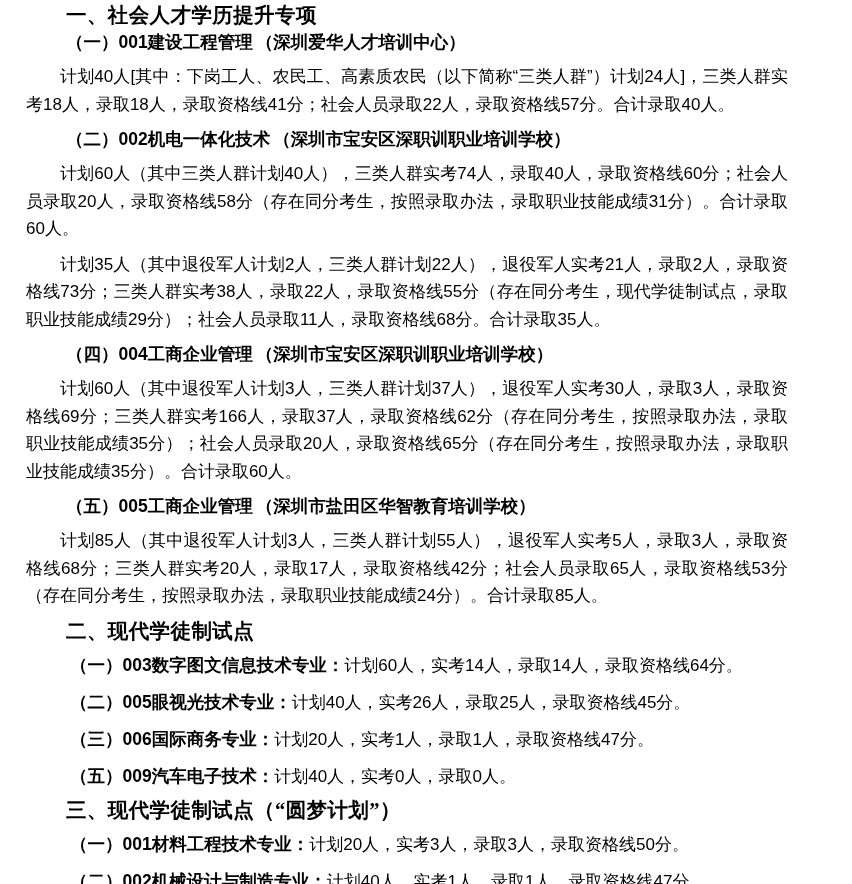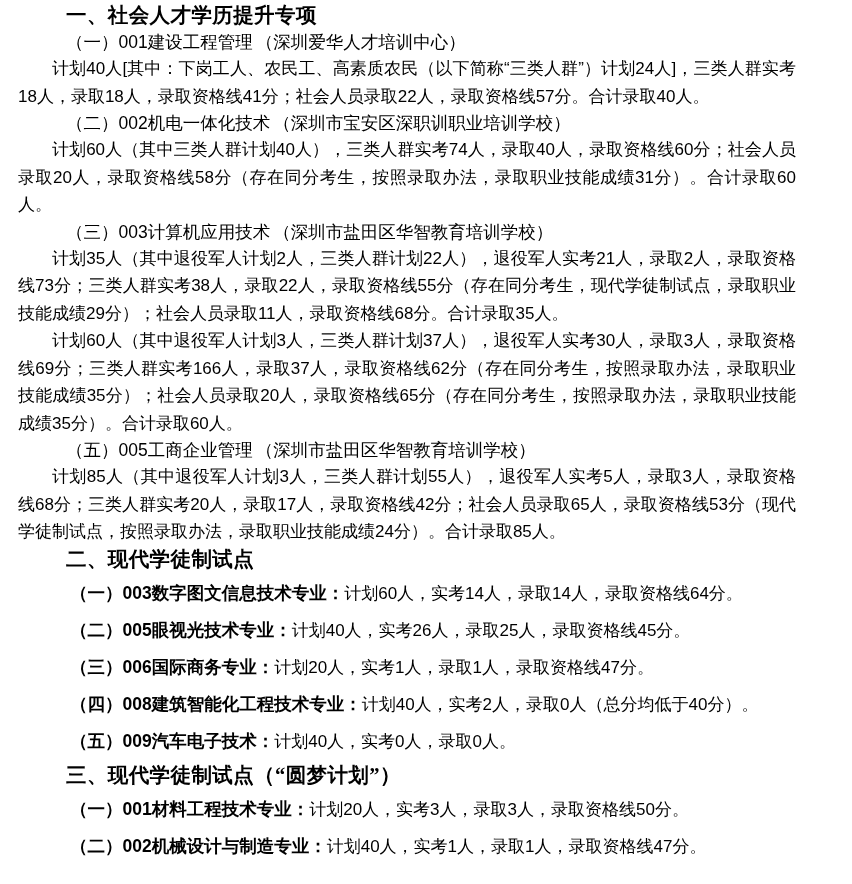--- a/index.html
+++ b/index.html
@@ -30,36 +30,36 @@
     font-size: 20.5px;
     line-height: 27px;
     letter-spacing: 0.4px;
     margin: 0;
     padding-left: 48px;
     white-space: nowrap;
   }
 
   
   .sub-heading {
-    font-weight: normal;
+    font-weight: bold;
     font-size: 17.5px;
     line-height: 26px;
     margin: 0;
     padding-left: 48px;
     white-space: nowrap;
   }
   .sub-heading .org {
     margin-left: 3px;
   }
 
   
   .body-para {
     font-size: 17px;
     line-height: 27.5px;
-    margin: 0;
+    margin: 8px;
     text-align: justify;
     text-justify: inter-ideograph;
     text-indent: 34px;
     padding-right: 0;
     word-break: break-all;
   }
 
   
   .list-row {
     font-size: 17px;
@@ -82,35 +82,34 @@
 <div class="page">
 
   <h1 class="sec-heading">一、社会人才学历提升专项</h1>
 
   <h2 class="sub-heading"><span>（一）001建设工程管理</span><span class="org">（深圳爱华人才培训中心）</span></h2>
   <p class="body-para">计划40人[其中：下岗工人、农民工、高素质农民（以下简称“三类人群”）计划24人]，三类人群实考18人，录取18人，录取资格线41分；社会人员录取22人，录取资格线57分。合计录取40人。</p>
 
   <h2 class="sub-heading"><span>（二）002机电一体化技术</span><span class="org">（深圳市宝安区深职训职业培训学校）</span></h2>
   <p class="body-para">计划60人（其中三类人群计划40人），三类人群实考74人，录取40人，录取资格线60分；社会人员录取20人，录取资格线58分（存在同分考生，按照录取办法，录取职业技能成绩31分）。合计录取60人。</p>
 
-  <h2 class="sub-heading"><span>（三）003计算机应用技术</span><span class="org">（深圳市盐田区华智教育培训学校）</span></h2>
   <p class="body-para">计划35人（其中退役军人计划2人，三类人群计划22人），退役军人实考21人，录取2人，录取资格线73分；三类人群实考38人，录取22人，录取资格线55分（存在同分考生，现代学徒制试点，录取职业技能成绩29分）；社会人员录取11人，录取资格线68分。合计录取35人。</p>
 
+  <h2 class="sub-heading"><span>（四）004工商企业管理</span><span class="org">（深圳市宝安区深职训职业培训学校）</span></h2>
   <p class="body-para">计划60人（其中退役军人计划3人，三类人群计划37人），退役军人实考30人，录取3人，录取资格线69分；三类人群实考166人，录取37人，录取资格线62分（存在同分考生，按照录取办法，录取职业技能成绩35分）；社会人员录取20人，录取资格线65分（存在同分考生，按照录取办法，录取职业技能成绩35分）。合计录取60人。</p>
 
   <h2 class="sub-heading"><span>（五）005工商企业管理</span><span class="org">（深圳市盐田区华智教育培训学校）</span></h2>
-  <p class="body-para">计划85人（其中退役军人计划3人，三类人群计划55人），退役军人实考5人，录取3人，录取资格线68分；三类人群实考20人，录取17人，录取资格线42分；社会人员录取65人，录取资格线53分（现代学徒制试点，按照录取办法，录取职业技能成绩24分）。合计录取85人。</p>
+  <p class="body-para">计划85人（其中退役军人计划3人，三类人群计划55人），退役军人实考5人，录取3人，录取资格线68分；三类人群实考20人，录取17人，录取资格线42分；社会人员录取65人，录取资格线53分（存在同分考生，按照录取办法，录取职业技能成绩24分）。合计录取85人。</p>
 
 
   <h1 class="sec-heading">二、现代学徒制试点</h1>
 
   <p class="list-row"><span class="lbl">（一）003数字图文信息技术专业：</span><span class="val">计划60人，实考14人，录取14人，录取资格线64分。</span></p>
   <p class="list-row"><span class="lbl">（二）005眼视光技术专业：</span><span class="val">计划40人，实考26人，录取25人，录取资格线45分。</span></p>
   <p class="list-row"><span class="lbl">（三）006国际商务专业：</span><span class="val">计划20人，实考1人，录取1人，录取资格线47分。</span></p>
-  <p class="list-row"><span class="lbl">（四）008建筑智能化工程技术专业：</span><span class="val">计划40人，实考2人，录取0人（总分均低于40分）。</span></p>
   <p class="list-row"><span class="lbl">（五）009汽车电子技术：</span><span class="val">计划40人，实考0人，录取0人。</span></p>
 
   <h1 class="sec-heading">三、现代学徒制试点（“圆梦计划”）</h1>
 
   <p class="list-row"><span class="lbl">（一）001材料工程技术专业：</span><span class="val">计划20人，实考3人，录取3人，录取资格线50分。</span></p>
   <p class="list-row"><span class="lbl">（二）002机械设计与制造专业：</span><span class="val">计划40人，实考1人，录取1人，录取资格线47分。</span></p>
 
 </div>
 
 </body></html>

